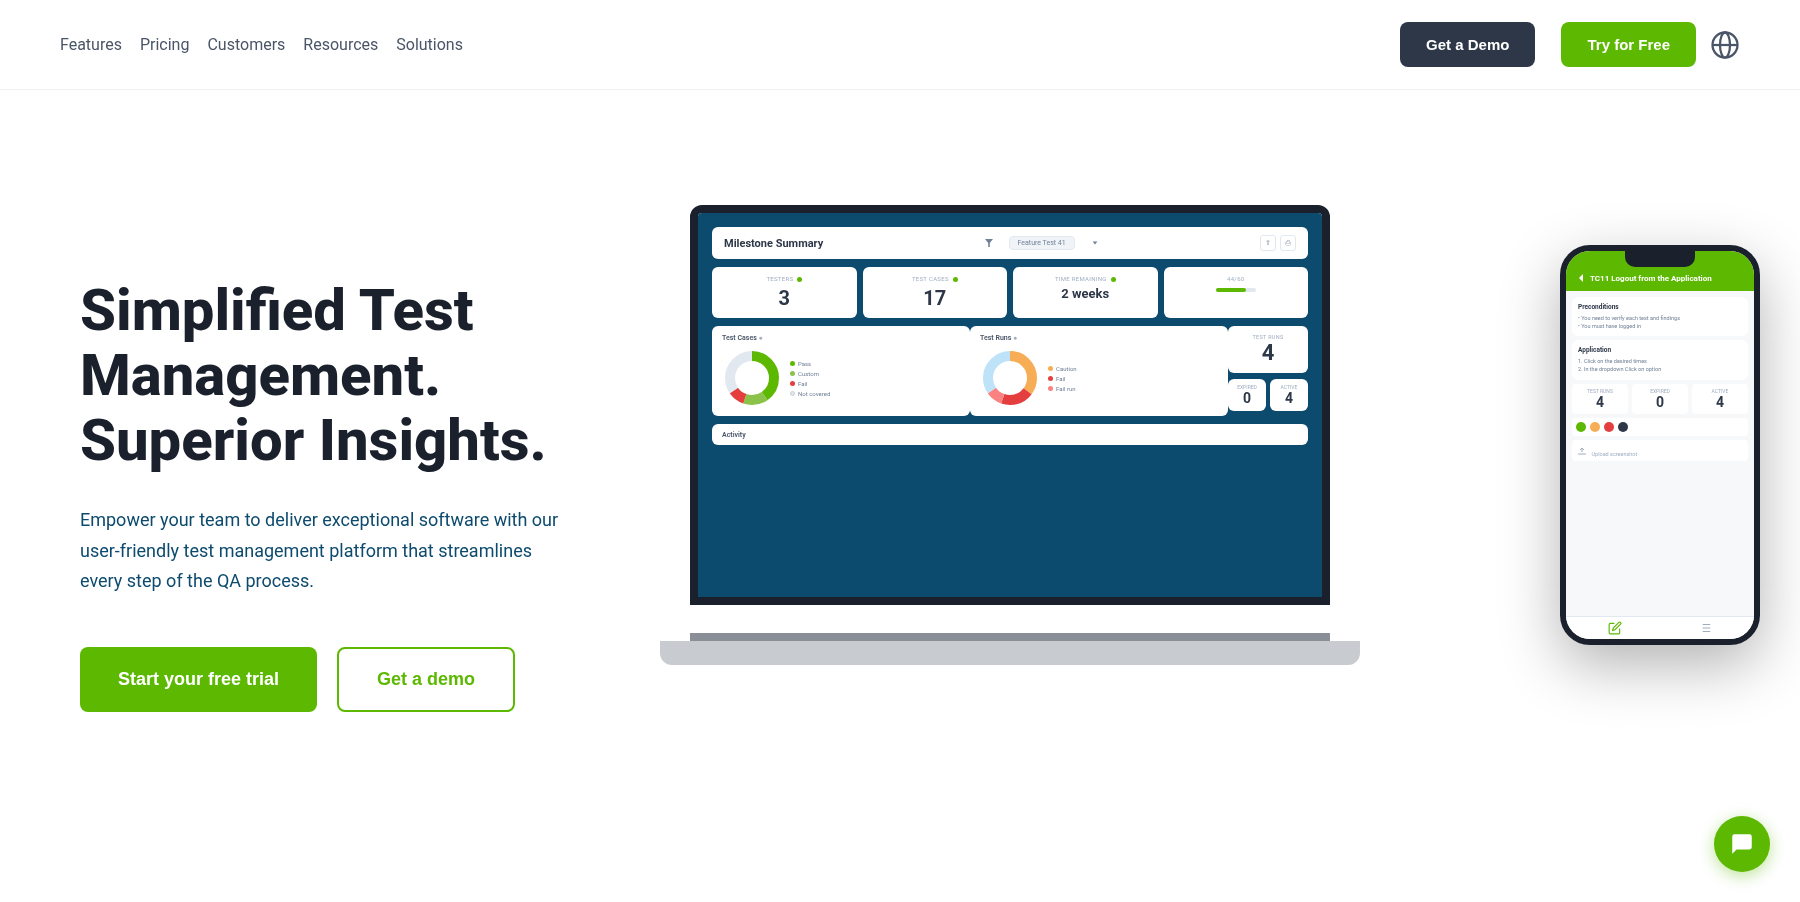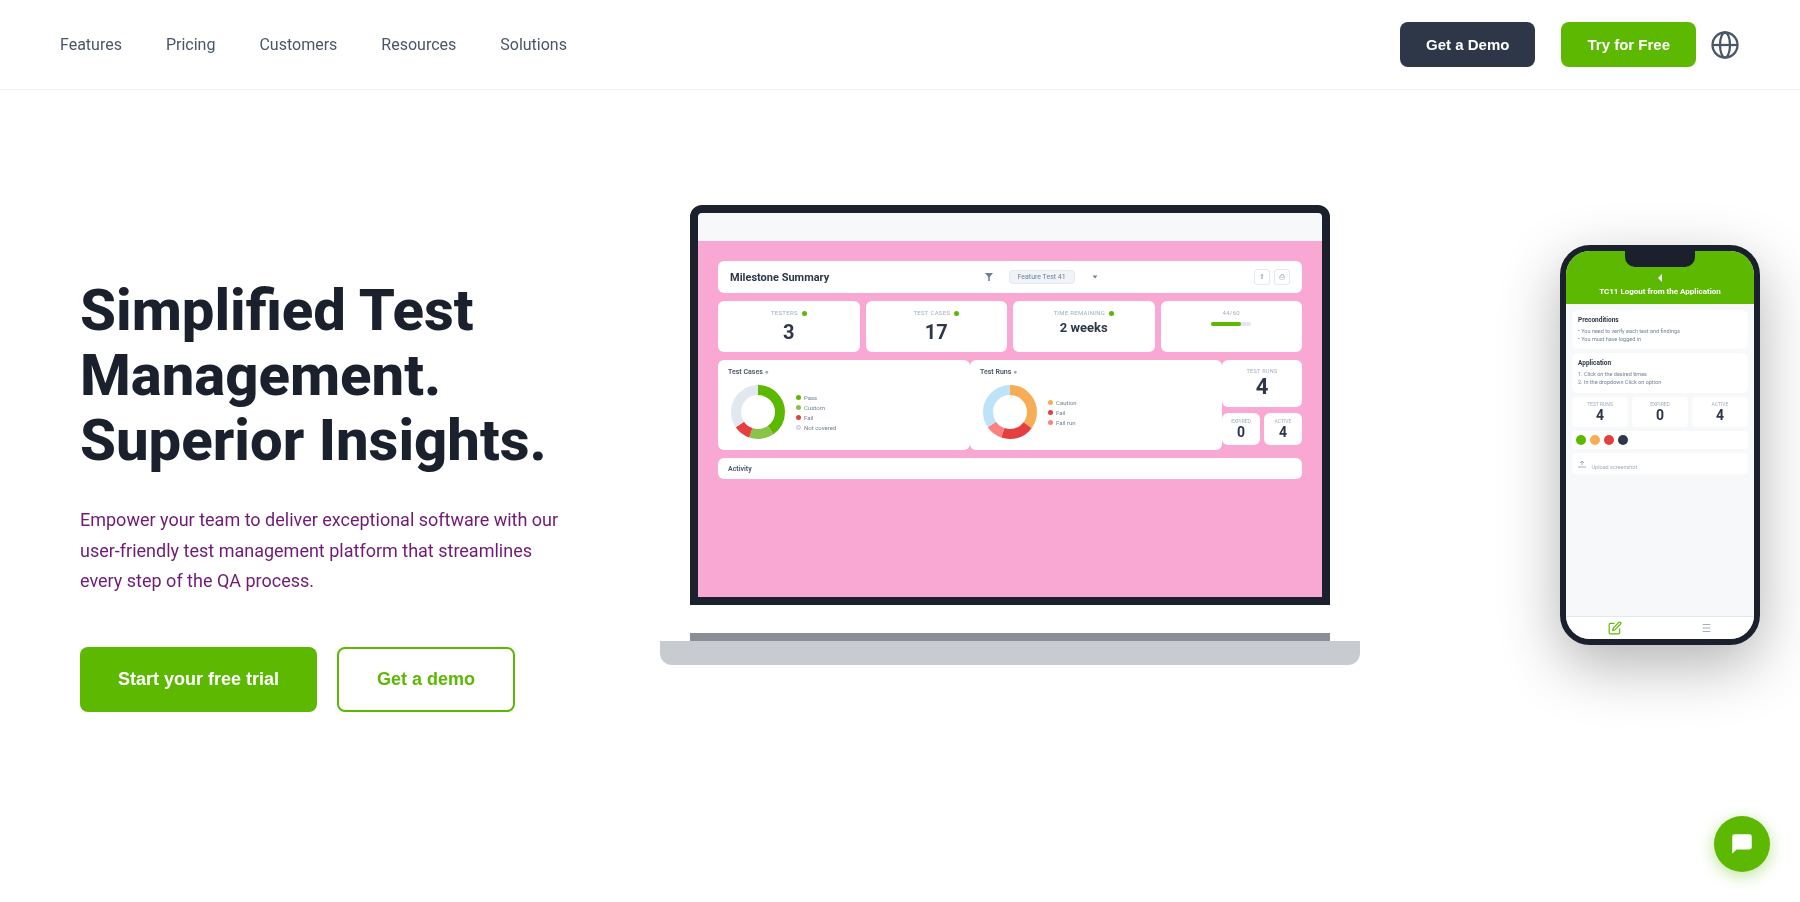--- a/index.html
+++ b/index.html
@@ -32,21 +32,21 @@
       font-size: 22px;
       font-weight: 800;
       letter-spacing: 0.5px;
       color: #2d3748;
     }
     .logo-text span.green { color: #5cb800; }
 
     nav {
       display: flex;
       align-items: center;
-      gap: 44px;
+      gap: 18px;
     }
     .nav-link {
       font-size: 16px;
       color: #4a5568;
       text-decoration: none;
       cursor: pointer;
       font-weight: 400;
     }
 
     .header-actions {
@@ -98,21 +98,21 @@
     }
     .hero-title {
       font-size: 58px;
       font-weight: 800;
       line-height: 1.12;
       color: #1a202c;
       margin-bottom: 32px;
     }
     .hero-subtitle {
       font-size: 18px;
-      color: #701a75;
+      color: #0c4a6e;
       line-height: 1.7;
       margin-bottom: 50px;
       max-width: 480px;
     }
     .hero-buttons {
       display: flex;
       gap: 20px;
     }
     .btn-free-trial {
       background: #5cb800;
@@ -179,24 +179,23 @@
       left: 30px;
       width: 640px;
       height: 8px;
       background: #8a8e96;
     }
 
     
     .dashboard {
       width: 100%;
       height: 100%;
-      background: #f9a8d4;
-      padding: 20px;
+      background: #0c4a6e;
+      padding: 14px;
       font-size: 8px;
-      margin-top: 28px;
     }
     .dash-header {
       background: #fff;
       border-radius: 6px;
       padding: 8px 12px;
       margin-bottom: 8px;
       display: flex;
       align-items: center;
       justify-content: space-between;
     }
@@ -350,21 +349,20 @@
     }
     .phone-header {
       background: #5cb800;
       padding: 22px 10px 8px;
       font-size: 8px;
       color: #fff;
       font-weight: 700;
       display: flex;
       align-items: center;
       gap: 4px;
-      flex-direction: column;
     }
     .phone-header-title {
       font-size: 8px;
       color: #fff;
     }
     .phone-content {
       flex: 1;
       padding: 6px;
       background: #f7f8fa;
       overflow: hidden;

